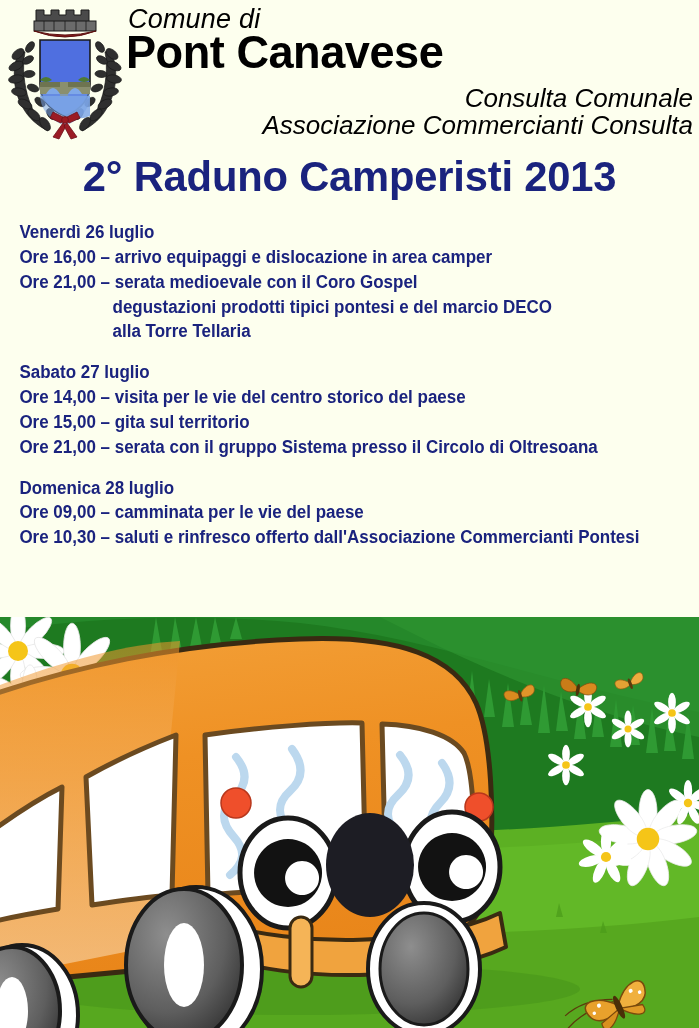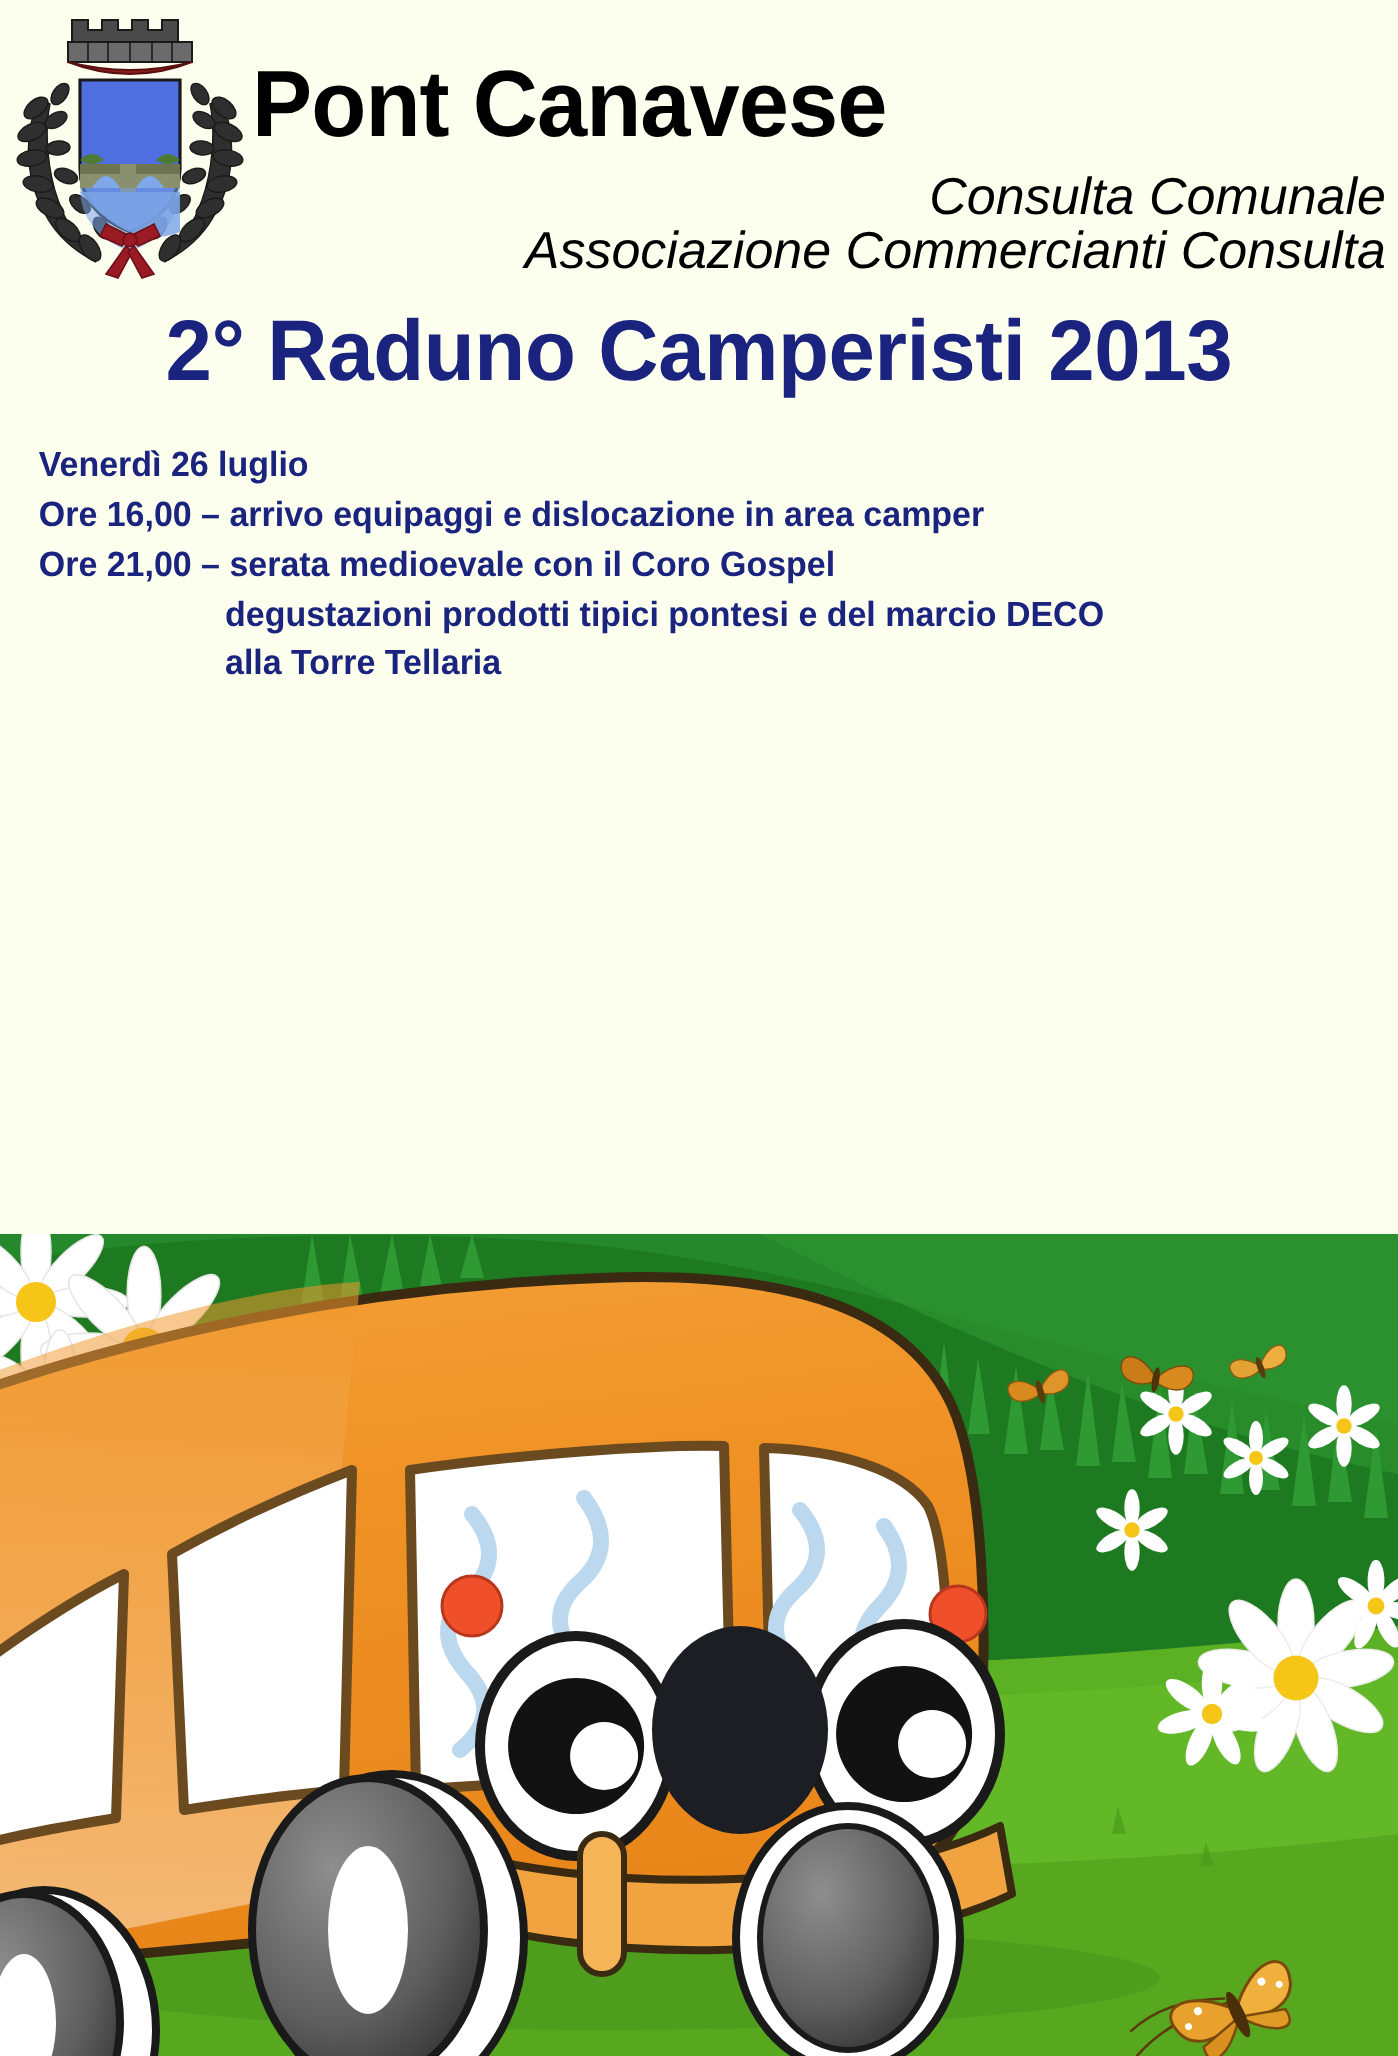--- a/index.html
+++ b/index.html
@@ -147,35 +147,47 @@
           <path d="M59 116 l-12 -6 l-3 6 l11 5 Z"></path>
           <path d="M59 116 l12 -6 l3 6 l-11 5 Z"></path>
           <path d="M57 121 l-10 14 l6 2 l7 -13 Z"></path>
           <path d="M61 121 l10 14 l-6 2 l-7 -13 Z"></path>
           <circle cx="59" cy="118" r="3.4"></circle>
         </g>
       </svg>
     </div>
 
     <div class="header-text">
+      <div class="comune-di">Comune di</div>
       <div class="town-name">Pont Canavese</div>
       <div class="subtitle1">Consulta Comunale</div>
       <div class="subtitle2">Associazione Commercianti Consulta</div>
     </div>
   </div>
 
   <div class="main-title">2° Raduno Camperisti 2013</div>
 
   <div class="program" id="program">
       <div class="day-block">
         <div class="day-heading">Venerdì 26 luglio</div>
         <div class="event-line">Ore 16,00 – arrivo equipaggi e dislocazione in area camper</div>
         <div class="event-line">Ore 21,00 – serata medioevale con il Coro Gospel</div>
         <div class="event-line indented">degustazioni prodotti tipici pontesi e del marcio DECO</div>
         <div class="event-line indented">alla Torre Tellaria</div>
+      </div>
+      <div class="day-block">
+        <div class="day-heading">Sabato 27 luglio</div>
+        <div class="event-line">Ore 14,00 – visita per le vie del centro storico del paese</div>
+        <div class="event-line">Ore 15,00 – gita sul territorio</div>
+        <div class="event-line">Ore 21,00 – serata con il gruppo Sistema presso il Circolo di Oltresoana</div>
+      </div>
+      <div class="day-block">
+        <div class="day-heading">Domenica 28 luglio</div>
+        <div class="event-line">Ore 09,00 – camminata per le vie del paese</div>
+        <div class="event-line">Ore 10,30 – saluti e rinfresco offerto dall'Associazione Commercianti Pontesi</div>
       </div>
     </div>
 
   <div class="illustration">
     <svg class="ill-svg" viewBox="0 0 699 411" preserveAspectRatio="none">
       <defs>
         <linearGradient id="vanGrad" x1="0" y1="0" x2="0.25" y2="1">
           <stop offset="0%" stop-color="#f3a23b"></stop>
           <stop offset="45%" stop-color="#ef9124"></stop>
           <stop offset="100%" stop-color="#e9861a"></stop>

